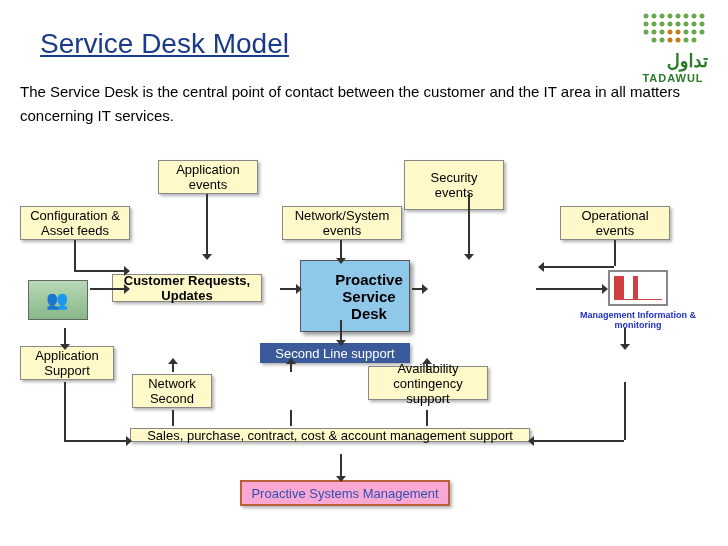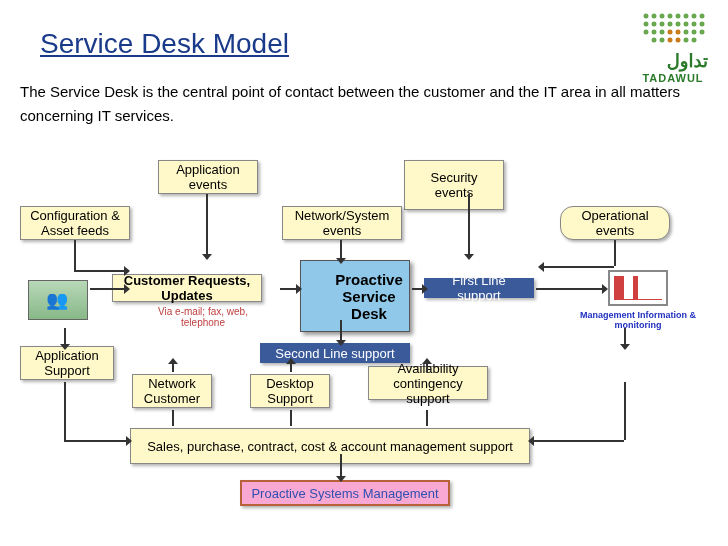--- a/index.html
+++ b/index.html
@@ -204,42 +204,39 @@
 <h1 class="title">Service Desk Model</h1>
 <p class="description">The Service Desk is the central point of contact between the customer and the IT area in all matters concerning IT services.</p>
 
 <div class="diagram">
 
   <div class="box" style="top:0px; left:138px; width:100px; height:34px;">Application events</div>
   <div class="box" style="top:0px; left:384px; width:100px; height:50px;">Security events</div>
 
   <div class="box" style="top:46px; left:0px; width:110px; height:34px;">Configuration &amp; Asset feeds</div>
   <div class="box" style="top:46px; left:262px; width:120px; height:34px;text-align:center;">Network/System events</div>
-  <div class="box" style="top:46px; left:540px; width:110px; height:34px;border-radius:13px;">Operational events</div>
+  <div class="box" style="top:46px; left:540px; width:110px; height:34px;">Operational events</div>
 
   <div class="user-icon" style="top:120px; left:8px;">👥</div>
 
   <div class="box" style="top:114px; left:92px; width:150px; height:28px; font-weight:bold;">Customer Requests, Updates</div>
-  <div class="via-text" style="top:146px; left:128px; width:110px;">Via e-mail; fax, web, telephone</div>
 
   <div class="box center-box" style="top:100px; left:280px; width:110px; height:72px;padding-left:36px;">Proactive Service Desk</div>
 
-  <div class="box box-navy" style="top:118px; left:404px; width:110px; height:20px;">First Line support</div>
 
   <div class="mgmt-icon" style="top:110px; left:588px;"></div>
   <div class="mgmt-text" style="top:150px; left:558px;">Management Information &amp; monitoring</div>
 
   <div class="box box-navy" style="top:183px; left:240px; width:150px; height:20px;">Second Line support</div>
 
   <div class="box" style="top:186px; left:0px; width:94px; height:34px;">Application Support</div>
-  <div class="box" style="top:214px; left:112px; width:80px; height:34px;">Network Customer</div>
-  <div class="box" style="top:214px; left:230px; width:80px; height:34px;">Desktop Support</div>
+  <div class="box" style="top:214px; left:112px; width:80px; height:34px;">Network Second</div>
   <div class="box" style="top:206px; left:348px; width:120px; height:34px;">Availability contingency support</div>
 
-  <div class="box" style="top:268px; left:110px; width:400px; height:36px;">Sales, purchase, contract, cost &amp; account management support</div>
+  <div class="box" style="top:268px; left:110px; width:400px; height:14px;">Sales, purchase, contract, cost &amp; account management support</div>
 
   <div class="box box-white" style="top:320px; left:220px; width:210px; height:26px; color:#3050b0;">Proactive Systems Management</div>
 
   <div class="arrow arrow-v arrow-head-d" style="top:34px; left:186px; height:60px;"></div>
   <div class="arrow arrow-v arrow-head-d" style="top:34px; left:448px; height:60px;"></div>
   <div class="arrow arrow-v arrow-head-d" style="top:80px; left:320px; height:18px;"></div>
   <div class="arrow arrow-v" style="top:80px; left:54px; height:30px;"></div>
   <div class="arrow arrow-h arrow-head-r" style="top:110px; left:54px; width:50px;"></div>
   <div class="arrow arrow-v" style="top:80px; left:594px; height:26px;"></div>
   <div class="arrow arrow-h arrow-head-l" style="top:106px; left:524px; width:70px;"></div>

